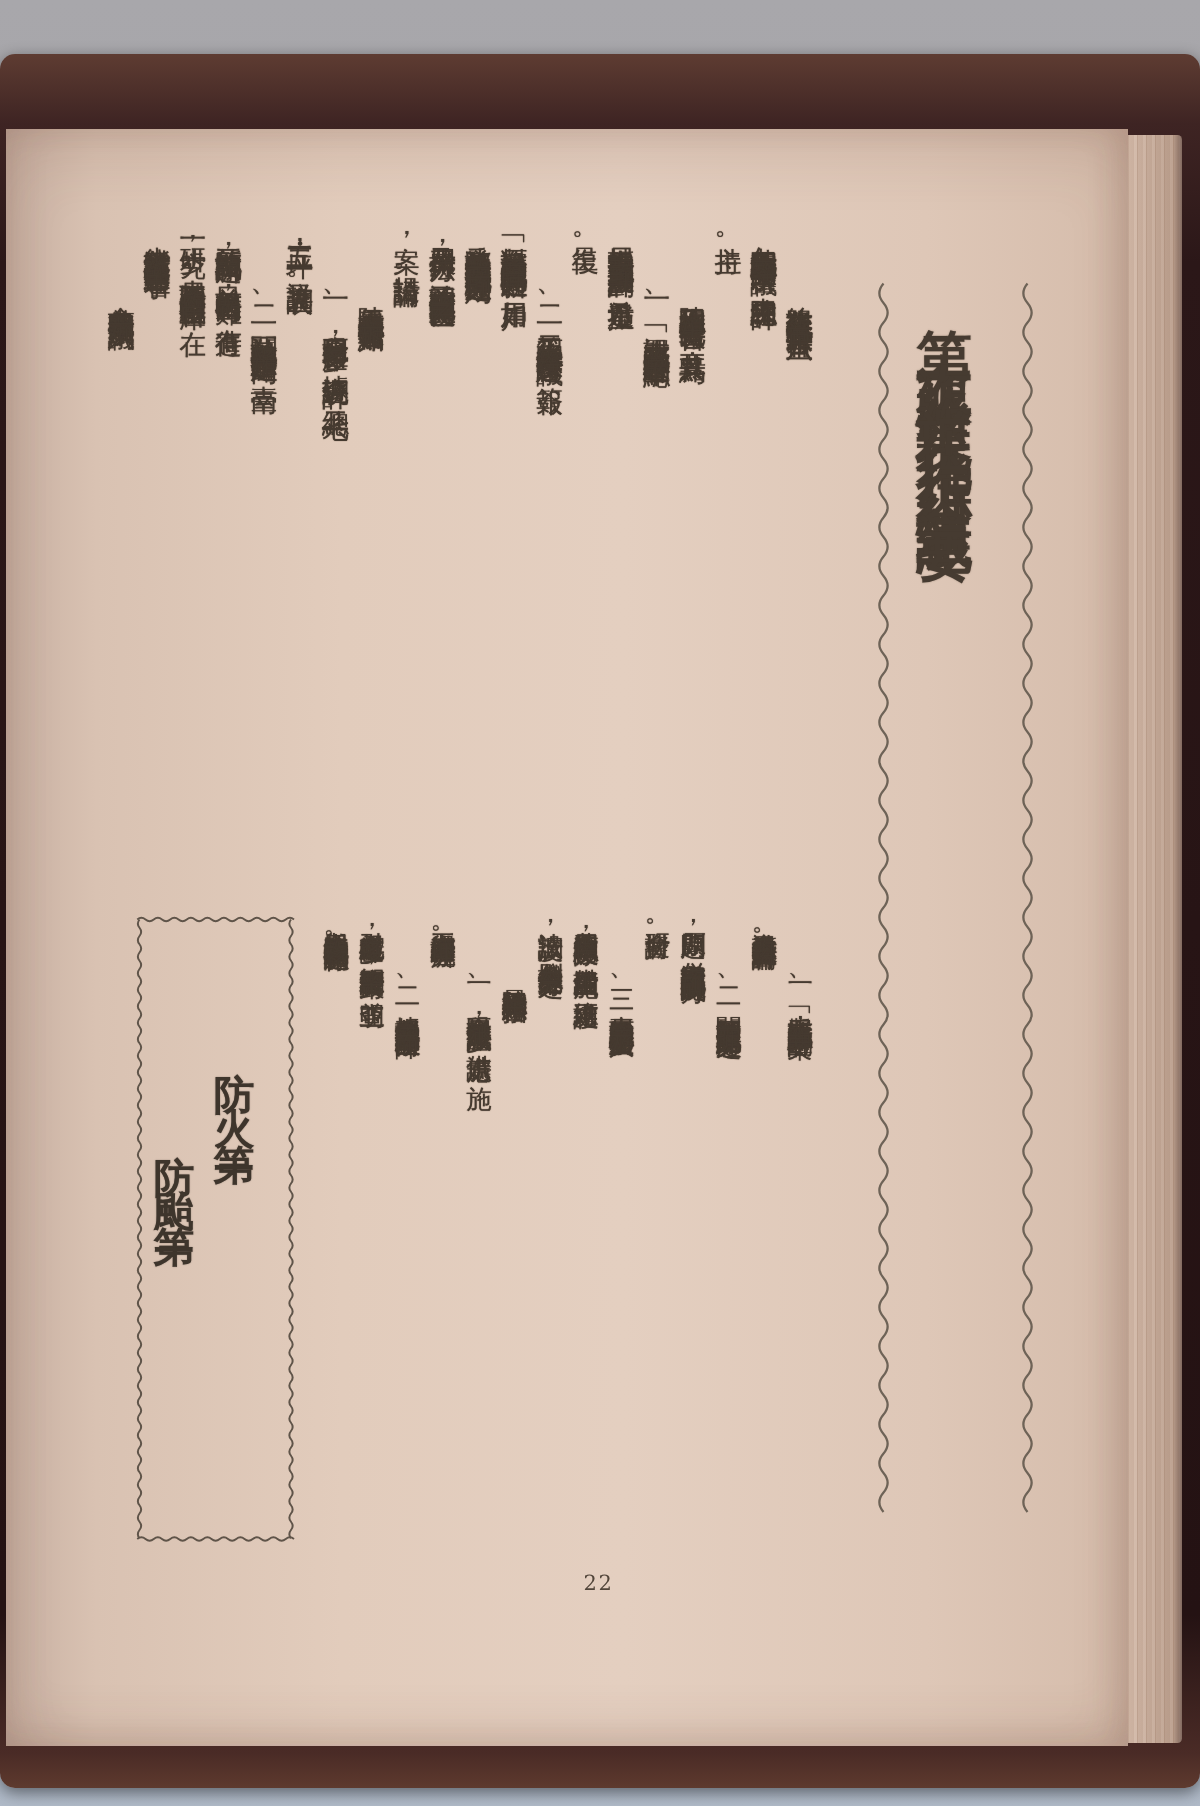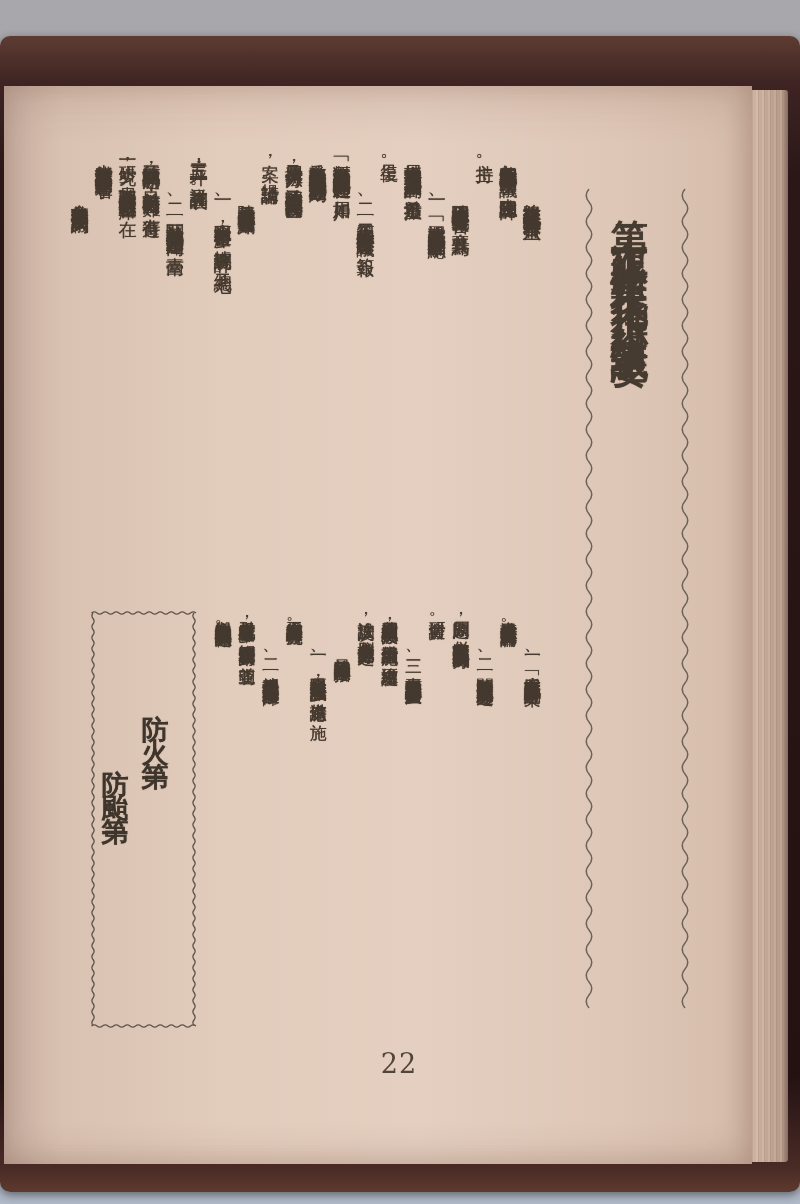--- a/index.html
+++ b/index.html
@@ -61,21 +61,21 @@
   .slogan{
     position:absolute;writing-mode:vertical-rl;
     font-size:27px;font-weight:700;letter-spacing:24px;color:#3e352c;
     text-shadow:0 0 .8px rgba(62,53,44,.7);
   }
   .slogan.fire{left:47px;top:83px}
   .slogan.typhoon{left:7px;top:138px}
   
   .page-number{
     position:absolute;left:355px;top:962px;width:80px;text-align:center;
-    font-size:27px;color:#51453a;letter-spacing:1px;
+    font-size:14px;color:#51453a;letter-spacing:1px;
   }
 </style>
 </head>
 <body>
 
 <div class="book"></div>
 <div class="stack"></div>
 
 <div class="page">
 

